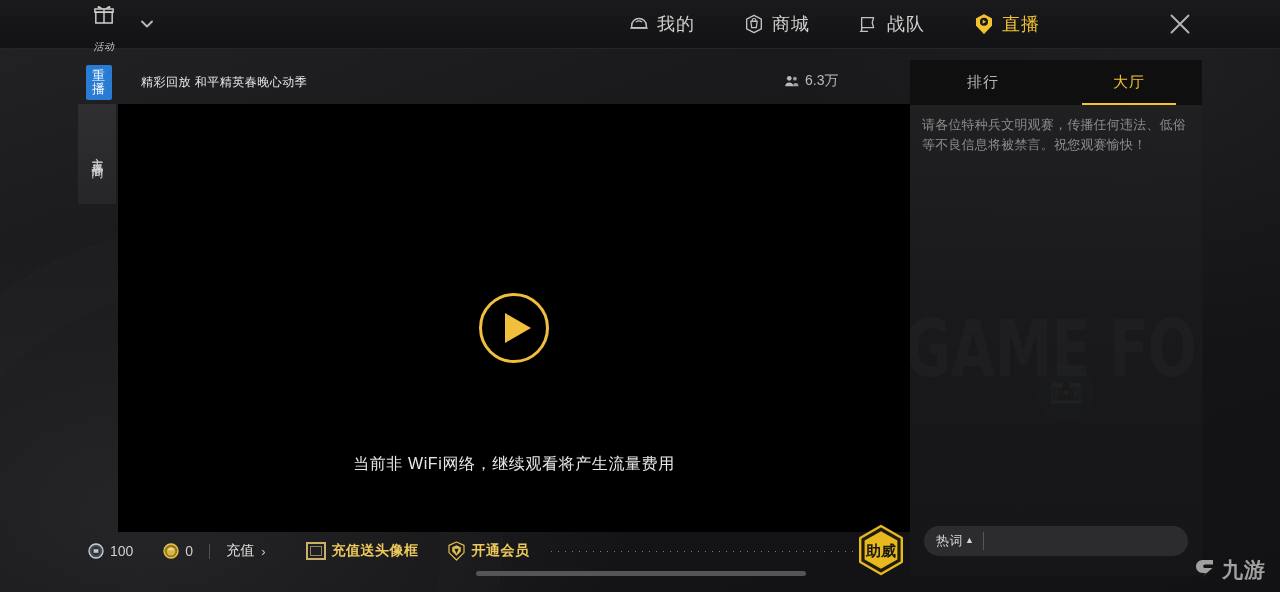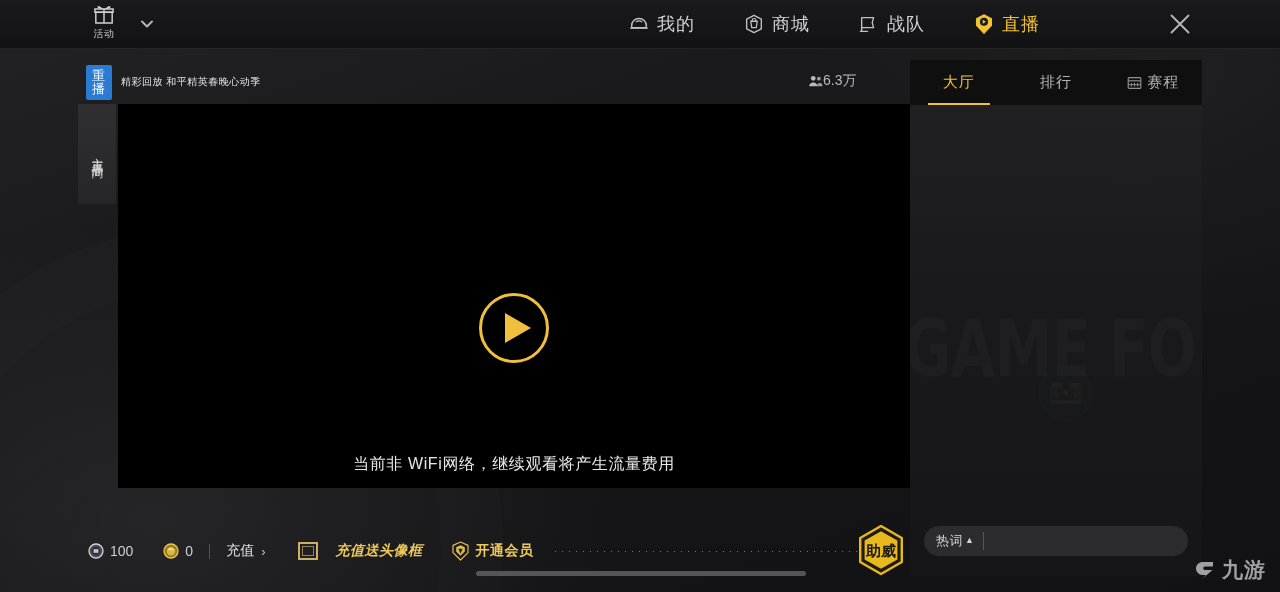--- a/index.html
+++ b/index.html
@@ -56,22 +56,23 @@
     width: 40px;
     display: flex;
     flex-direction: column;
     align-items: center;
     cursor: pointer;
   }
   .gift-icon { width: 22px; height: 20px; display:block; }
   .activity-label {
     font-size: 10px;
     color: #c9c9c9;
-    margin-top: 3px;
+    margin-top: 16px;
     letter-spacing: 0.5px;
+    font-style: italic;
   }
   .activity-chevron {
     position: absolute;
     left: 138px;
     top: 15px;
     width: 18px;
     height: 18px;
     cursor: pointer;
   }
 
@@ -125,34 +126,35 @@
   .replay-badge {
     background: #2a7bd4;
     color: #ffffff;
     font-size: 13px;
     line-height: 1;
     padding: 4px 6px 5px;
     border-radius: 2px;
     letter-spacing: 1px;
   }
   .stream-title {
-    font-size: 10px;
+    font-size: 12px;
     color: #e6e6e6;
     letter-spacing: 0.5px;
     white-space: nowrap;
+    margin-left: 20px;
   }
 
   
   .viewers {
     position: absolute;
-    left: 808px;
+    left: 784px;
     top: 72px;
     display: flex;
     align-items: center;
-    gap: 0;
+    gap: 6px;
     font-size: 14px;
     color: #b9b9b9;
     z-index: 12;
   }
   .viewers svg { width: 15px; height: 15px; display:block; }
 
   
   .chatpanel {
     position: absolute;
     top: 60px;
@@ -294,21 +296,21 @@
     letter-spacing: 3px;
     color: #d5d5d5;
   }
 
   
   .stage {
     position: absolute;
     left: 118px;
     top: 104px;
     width: 792px;
-    height: 384px;
+    height: 428px;
     background: #000000;
     z-index: 15;
     overflow: hidden;
   }
   .play-btn {
     position: absolute;
     left: 50%;
     top: 189px;
     transform: translateX(-50%);
     width: 70px;
@@ -370,24 +372,23 @@
     align-items: center;
     gap: 7px;
     font-size: 14px;
     color: #e0e0e0;
     cursor: pointer;
   }
   .recharge .arrow { font-size: 13px; color: #c8c8c8; }
   .promo {
     display: flex;
     align-items: center;
-    gap: 18px;
-    margin-left: 32px;
-    cursor: pointer;
-    font-style: italic;
+    gap: 6px;
+    margin-left: 40px;
+    cursor: pointer;
   }
   .promo-frame {
     width: 20px; height: 18px;
     border: 2px solid #cbb06a;
     box-sizing: border-box;
     position: relative;
     background: transparent;
   }
   .promo-frame::before{
     content:"";
@@ -448,21 +449,20 @@
     background: #555557;
     z-index: 25;
   }
 
   
   .watermark {
     position: absolute;
     right: 14px;
     bottom: 8px;
     display: flex;
-    align-items: center;
     gap: 5px;
     z-index: 40;
     opacity: .78;
   }
   .watermark svg { width: 24px; height: 24px; display:block; }
   .watermark-text {
     font-size: 21px;
     font-weight: bold;
     color: #c8c8c8;
     letter-spacing: 1px;
@@ -577,39 +577,29 @@
       <div class="play-tri"></div>
     </div>
     <div class="stage-msg">当前非 WiFi网络，继续观看将产生流量费用</div>
   </div>
 
   <div class="chatpanel">
 
     <div class="chat-watermark">GAME FOR PEACE</div>
 
     <div class="chat-tabs">
+      <div class="chat-tab">
+        <span>排行</span>
+      </div>
       <div class="chat-tab active">
         <span>大厅</span>
       </div>
-      <div class="chat-tab">
-        <span>排行</span>
-      </div>
-      <div class="chat-tab">
-        <span>
-          <svg viewBox="0 0 16 16" fill="none">
-            <rect x="1.3" y="2.8" width="13.4" height="11.4" rx="1" stroke="#b4b4b4" stroke-width="1.2"></rect>
-            <path d="M1.3 6.2h13.4" stroke="#b4b4b4" stroke-width="1.2"></path>
-            <path d="M4.6 8.4v4M8 8.4v4M11.4 8.4v4" stroke="#b4b4b4" stroke-width="1"></path>
-            <path d="M1.3 10.3h13.4" stroke="#b4b4b4" stroke-width="1"></path>
-          </svg>
-        </span>
-        <span>赛程</span>
-      </div>
-    </div>
-
+    </div>
+
+    <div class="chat-notice">请各位特种兵文明观赛，传播任何违法、低俗等不良信息将被禁言。祝您观赛愉快！</div>
 
     <div class="chat-input-wrap">
       <div class="hotword">
         <span>热词</span>
         <span class="caret">▲</span>
       </div>
     </div>
   </div>
 
   <div class="chat-avatar">

